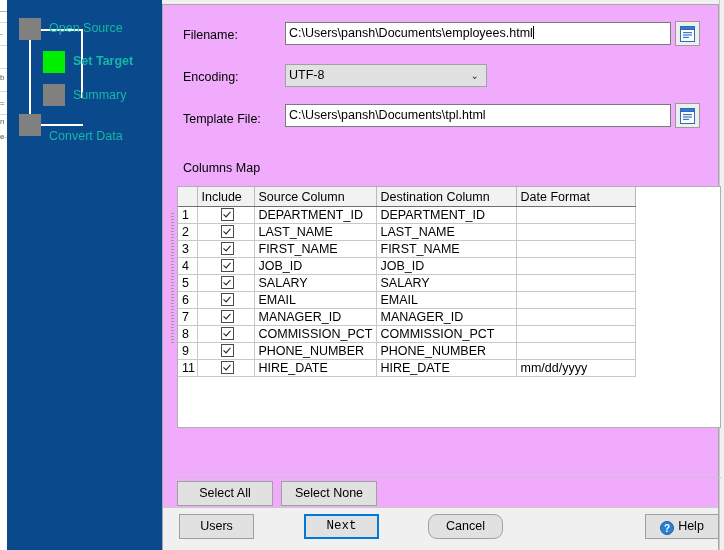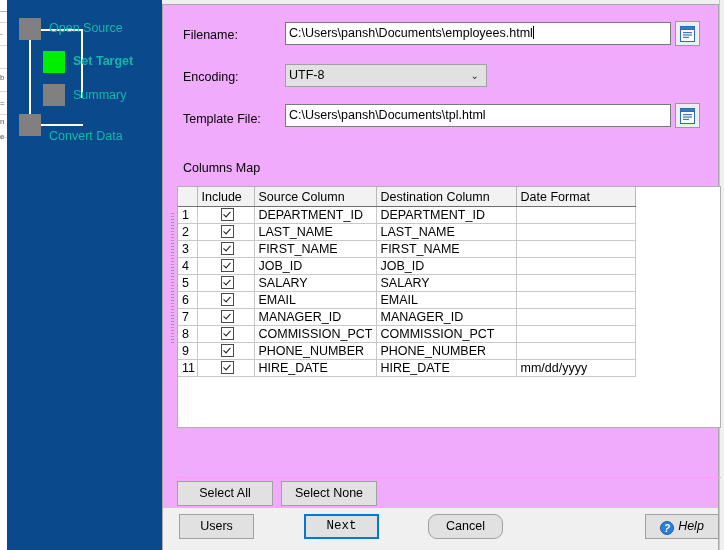--- a/index.html
+++ b/index.html
@@ -467,15 +467,15 @@
     <div id="btnbar-sep" style="left:14px; top:472px; width:544px;"></div>
     <div class="btn" style="left:118px; top:476px; width:96px;">Select None</div>
     <div class="btn" style="left:14px; top:476px; width:96px;">Select All</div>
 
     <div id="footer-panel" style="left:0px; top:502px; width:555px; height:44px;"></div>
     <div id="footer-sep" style="left:0px; top:502px; width:555px;"></div>
 
     <div class="btn" style="left:16px; top:509px; width:75px;">Users</div>
     <div class="btn focus" style="left:141px; top:509px; width:75px;font-family:Liberation Mono, monospace;">Next</div>
     <div class="btn" style="left:265px; top:509px; width:75px;border-radius:9px;">Cancel</div>
-    <div class="btn help-btn" style="left:482px; top:509px; width:74px;font-style:italic;"><span class="help-ico">?</span><span>Help</span></div>
+    <div class="btn help-btn" style="left:482px; top:509px; width:74px;"><span class="help-ico">?</span><span>Help</span></div>
   </div>
 </div>
 
 </body></html>

